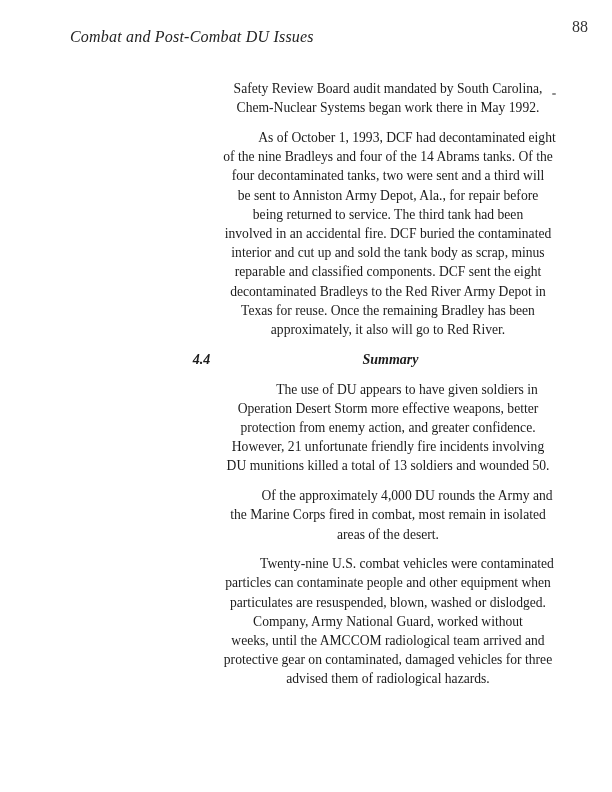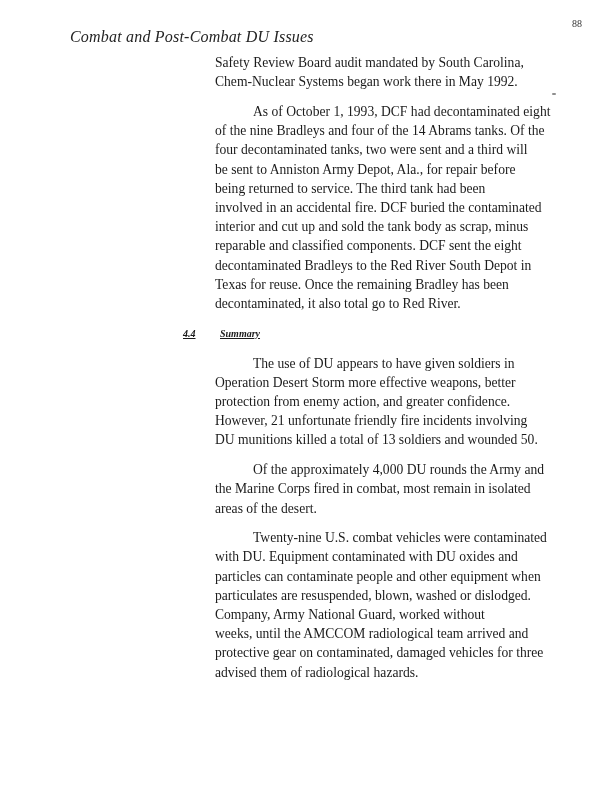--- a/index.html
+++ b/index.html
@@ -20,46 +20,46 @@
     font-style: italic;
     font-size: 16px;
     letter-spacing: 0.2px;
     color: #242424;
     white-space: nowrap;
   }
   .page-number {
     position: absolute;
     top: 18px;
     left: 528px;
-    font-size: 10px;
+    font-size: 16px;
     color: #333333;
     padding-left: 44px;
   }
   .body-block {
     position: absolute;
-    top: 53px;
+    top: 79px;
     left: 215px;
     width: 346px;
+    text-align: center;
   }
   .line {
     font-size: 13.6px;
     line-height: 19.2px;
     white-space: nowrap;
     color: #1b1b1b;
   }
   .para { margin: 0 0 10.5px 0; }
   .para.indented .line:first-child { padding-left: 38px; }
   .section-heading {
     display: flex;
     font-weight: bold;
     font-style: italic;
-    font-size: 10px;
+    font-size: 14px;
     line-height: 19.5px;
     margin: 1px 0 10.5px -32px;
-    text-decoration: underline;
   }
   .sec-num { width: 37px; flex: 0 0 37px; }
   .sec-title { flex: 1; }
   .scan-speck {
     position: absolute;
     left: 552px;
     top: 93px;
     width: 4px;
     height: 2px;
     background: #8f8f8f;
@@ -83,23 +83,23 @@
 
     <div class="para indented">
       <div class="line">As of October 1, 1993, DCF had decontaminated eight</div>
       <div class="line">of the nine Bradleys and four of the 14 Abrams tanks. Of the</div>
       <div class="line">four decontaminated tanks, two were sent and a third will</div>
       <div class="line">be sent to Anniston Army Depot, Ala., for repair before</div>
       <div class="line">being returned to service. The third tank had been</div>
       <div class="line">involved in an accidental fire. DCF buried the contaminated</div>
       <div class="line">interior and cut up and sold the tank body as scrap, minus</div>
       <div class="line">reparable and classified components. DCF sent the eight</div>
-      <div class="line">decontaminated Bradleys to the Red River South Depot in</div>
+      <div class="line">decontaminated Bradleys to the Red River Army Depot in</div>
       <div class="line">Texas for reuse. Once the remaining Bradley has been</div>
-      <div class="line">decontaminated, it also total go to Red River.</div>
+      <div class="line">approximately, it also will go to Red River.</div>
     </div>
 
     <div class="section-heading">
       <span class="sec-num">4.4</span>
       <span class="sec-title">Summary</span>
     </div>
 
     <div class="para indented">
       <div class="line">The use of DU appears to have given soldiers in</div>
       <div class="line">Operation Desert Storm more effective weapons, better</div>
@@ -109,21 +109,20 @@
     </div>
 
     <div class="para indented">
       <div class="line">Of the approximately 4,000 DU rounds the Army and</div>
       <div class="line">the Marine Corps fired in combat, most remain in isolated</div>
       <div class="line">areas of the desert.</div>
     </div>
 
     <div class="para indented">
       <div class="line">Twenty-nine U.S. combat vehicles were contaminated</div>
-      <div class="line">with DU. Equipment contaminated with DU oxides and</div>
       <div class="line">particles can contaminate people and other equipment when</div>
       <div class="line">particulates are resuspended, blown, washed or dislodged.</div>
       <div class="line">Company, Army National Guard, worked without</div>
       <div class="line">weeks, until the AMCCOM radiological team arrived and</div>
       <div class="line">protective gear on contaminated, damaged vehicles for three</div>
       <div class="line">advised them of radiological hazards.</div>
     </div>
 
   </div>
 

